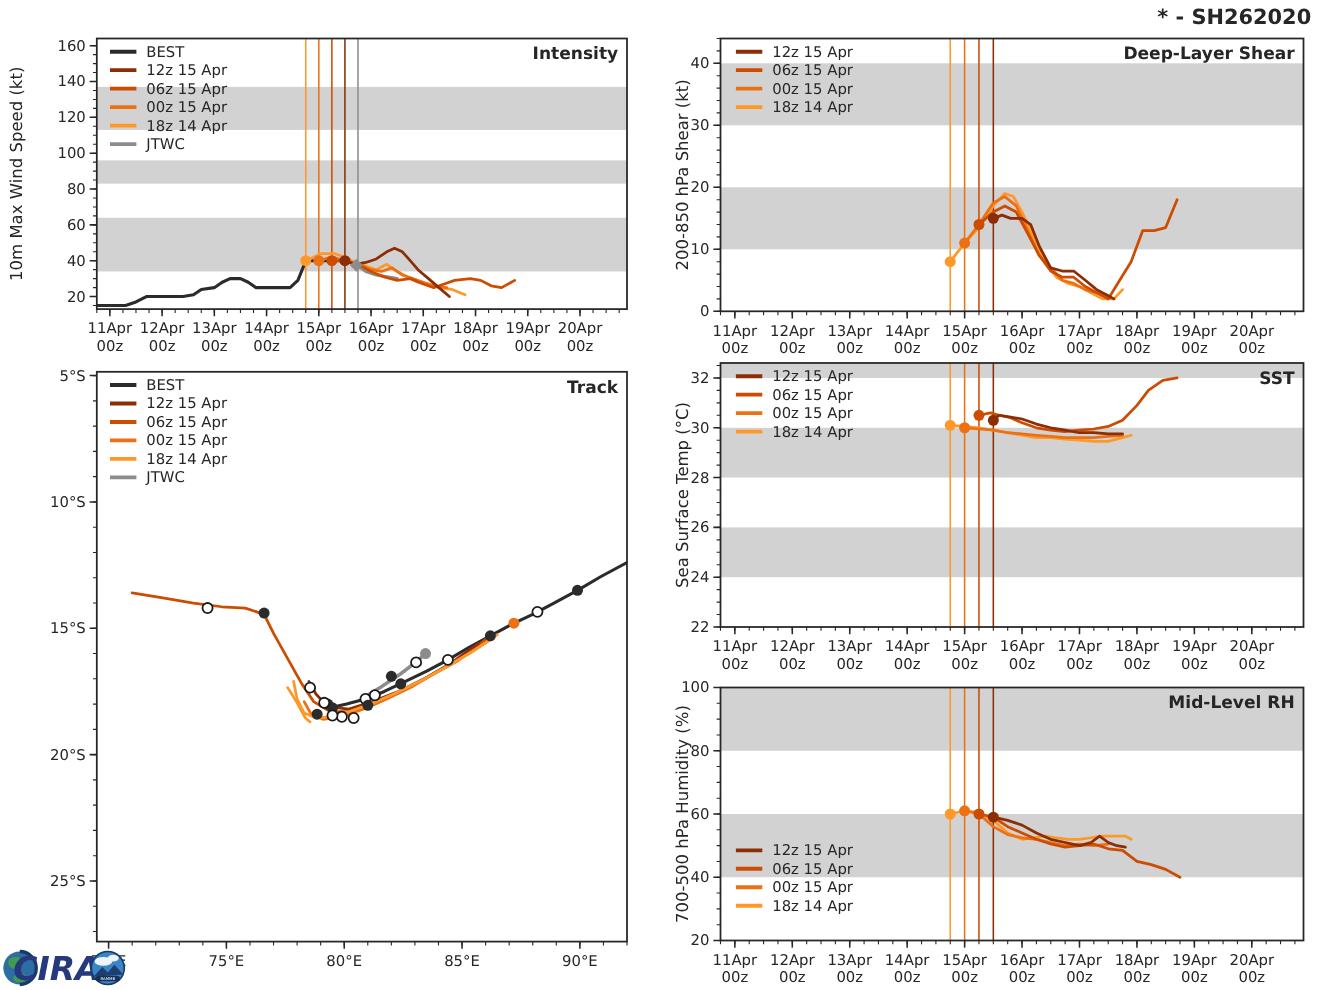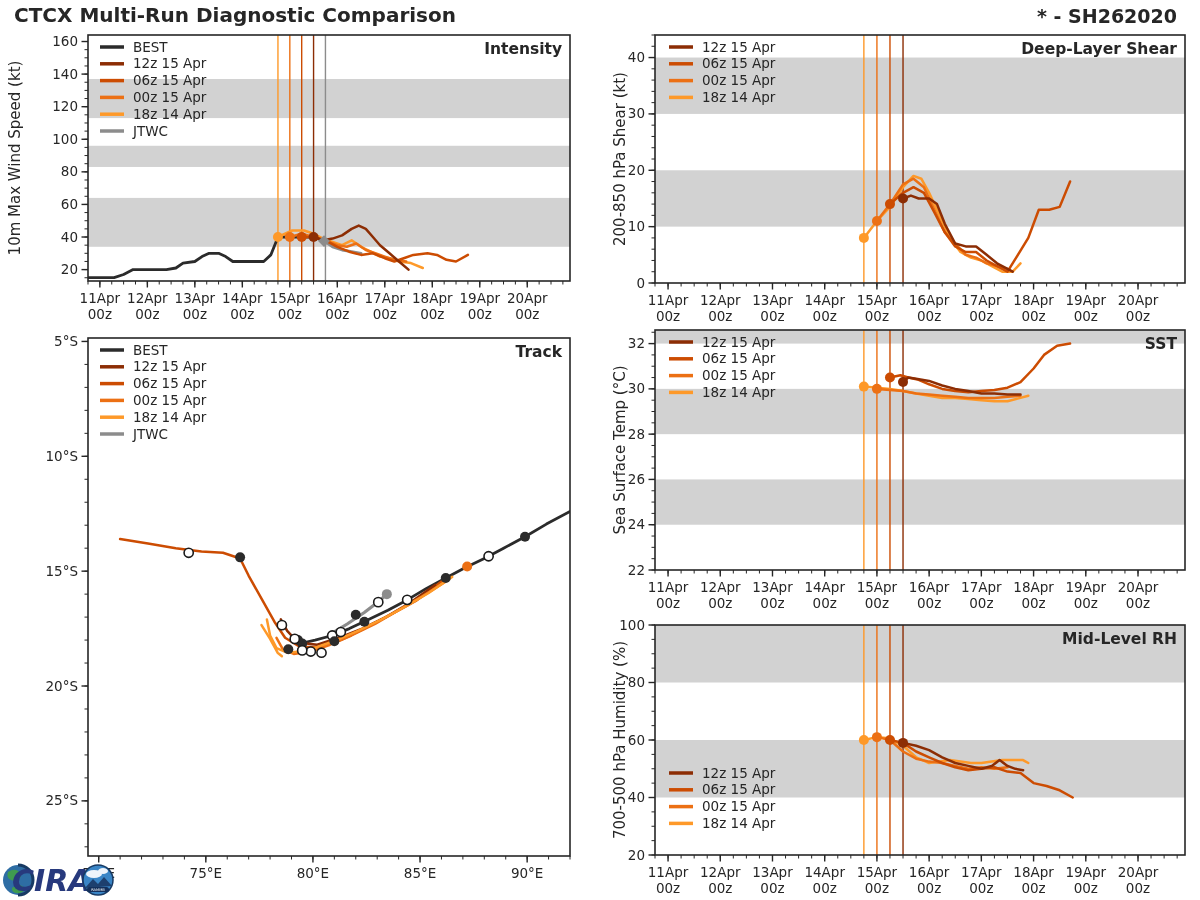--- a/index.html
+++ b/index.html
@@ -1,27 +1,26 @@
 <!DOCTYPE html>
 <html><head>
 <meta charset="utf-8">
 <style>
   html,body{margin:0;padding:0;background:#ffffff;}
   #page{position:relative;width:1200px;height:900px;background:#ffffff;overflow:hidden;
         font-family:"DejaVu Sans","Liberation Sans",sans-serif;color:#262626;}
   #hdr-title{position:absolute;left:14px;top:3px;font-size:20px;font-weight:bold;}
-  #hdr-storm{position:absolute;right:23px;top:5px;font-size:19px;font-weight:bold;}
+  #hdr-storm{position:absolute;right:8px;top:5px;font-size:19px;font-weight:bold;}
   .chart-svg{position:absolute;}
   #logo{position:absolute;left:2px;top:858px;}
 </style>
 </head>
 <body>
 
 <div id="page">
-  <div id="hdr-title">CTCX Multi-Run Diagnostic Comparison</div>
   <div id="hdr-storm">* - SH262020</div>
 
   <svg id="chart-intensity" class="chart-svg" width="582" height="308" style="left: 2px; top: 25px;">
       <g>
         <clipPath id="clip-intensity">
           <rect x="86" y="10" width="482" height="246"></rect>
         </clipPath>
         <rect x="86" y="10" width="482" height="246" fill="#ffffff"></rect>
         <g>
           <rect x="86" y="172.91390728476821" width="482" height="48.87417218543047" fill="#d2d2d2"></rect>

